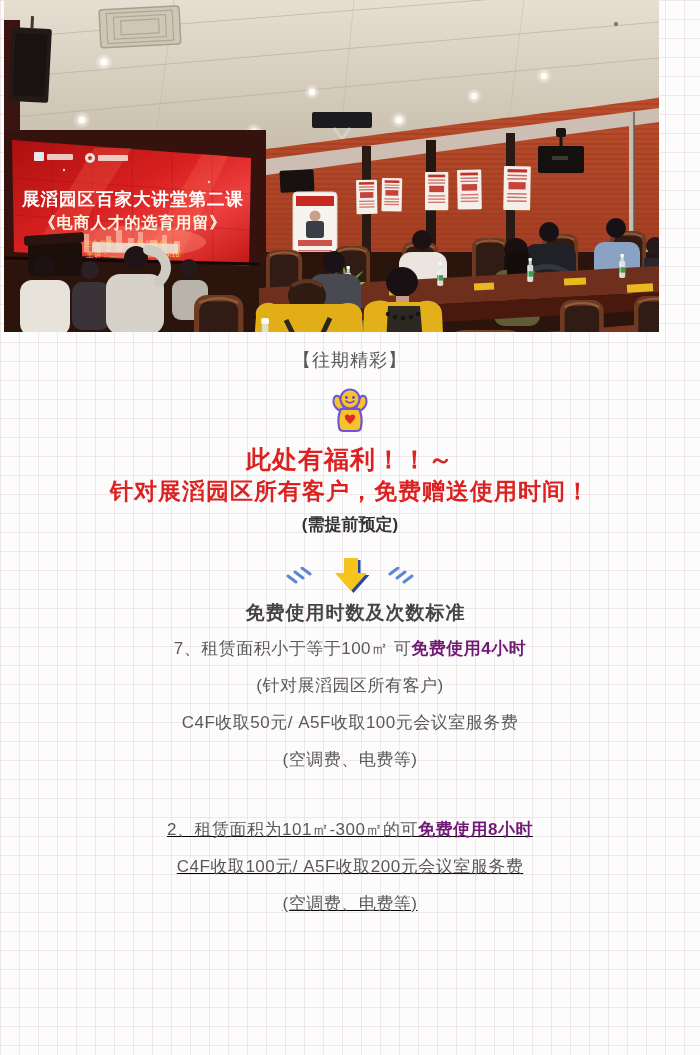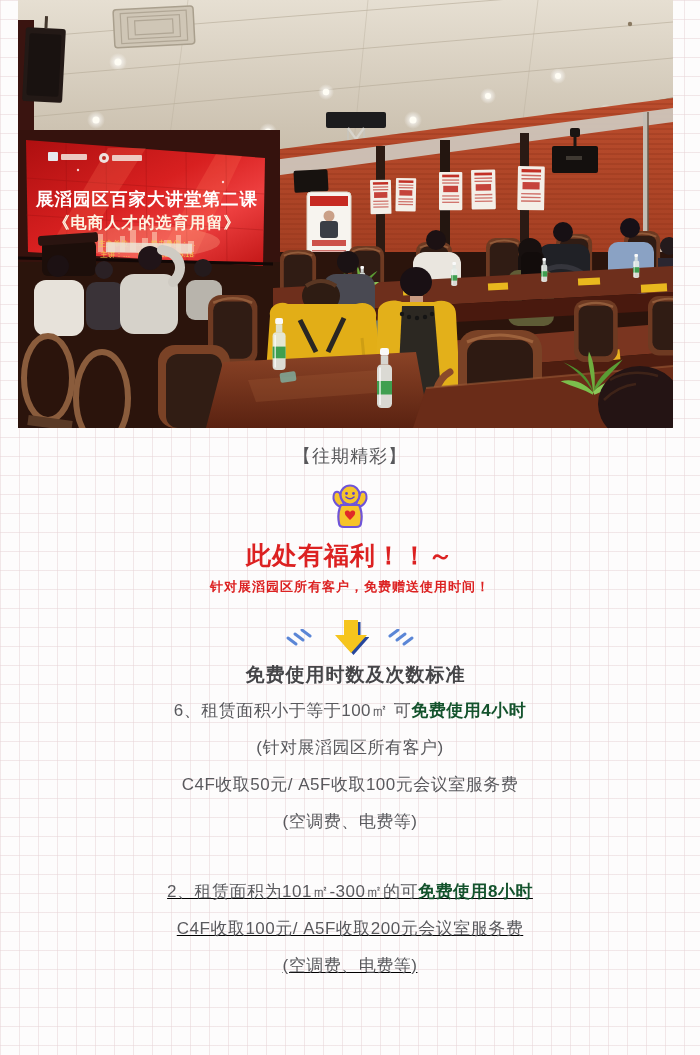--- a/index.html
+++ b/index.html
@@ -6,33 +6,33 @@
   body{
     width:700px;height:1055px;overflow:hidden;
     background-color:#fdfcfc;
     background-image:
       linear-gradient(to right, rgba(232,213,215,.55) 1px, transparent 1px),
       linear-gradient(to bottom, rgba(232,213,215,.55) 1px, transparent 1px);
     background-size:19px 19px;
     font-family:"Liberation Sans","DejaVu Sans",sans-serif;
     -webkit-font-smoothing:antialiased;
   }
-  .photo-wrap{margin-left:18px;width:655px;height:428px;overflow:hidden;background:#c2410c;}
+  .photo-wrap{margin-left:4px;width:655px;height:332px;overflow:hidden;background:#c2410c;}
   .photo-wrap svg{display:block;}
   .content{width:700px;text-align:center;}
   .caption{margin-top:14px;line-height:28px;font-size:18px;color:#58585b;letter-spacing:1px;}
   .emoji-wrap{margin-top:12px;height:48px;display:flex;justify-content:center;align-items:center;}
   .promo-1{margin-top:10px;line-height:30px;font-size:25px;font-weight:700;color:#dc2121;letter-spacing:1px;}
-  .promo-2{line-height:34px;font-size:13px;font-weight:700;color:#dc2121;letter-spacing:1px;}
+  .promo-2{line-height:34px;font-size:23px;font-weight:700;color:#dc2121;letter-spacing:1px;}
   .note{line-height:34px;font-size:17px;font-weight:700;color:#333336;}
   .arrow-row{margin-top:10px;height:44px;display:flex;justify-content:center;align-items:center;gap:16px;}
   .arrow-row .dash{margin-top:6px;}
   .heading{line-height:34px;font-size:19px;font-weight:700;color:#454548;letter-spacing:1px;padding-left:11px;}
   .rule p{margin:0;line-height:37px;font-size:17px;color:#59595d;letter-spacing:.5px;}
-  .rule p b{font-weight:700;color:#14532d;margin-top:29px;}
+  .rule p b{font-weight:700;color:#701a75;margin-top:29px;}
   .rule-2{margin-top:33px;text-decoration:underline;}
 </style>
 </head>
 <body>
 
 <div class="photo-wrap">
 <svg width="655" height="428" viewBox="0 0 655 428" xmlns="http://www.w3.org/2000/svg">
   <defs>
     <linearGradient id="ceilG" x1="0" y1="0" x2="0" y2="1">
       <stop offset="0" stop-color="#e6dfd2"></stop>
@@ -427,20 +427,21 @@
       <circle cx="20" cy="13" r="9.5" fill="#f6c42a" stroke="#6f54d8" stroke-width="2.2"></circle>
       <circle cx="16.5" cy="11.5" r="1.4" fill="#5a3fd0"></circle>
       <circle cx="23.5" cy="11.5" r="1.4" fill="#5a3fd0"></circle>
       <path d="M16,15 Q20,18.5 24,15" stroke="#5a3fd0" stroke-width="1.6" fill="none" stroke-linecap="round"></path>
       <path d="M20,38 C17,35 15,33.5 15,31.8 A2.4,2.4 0 0 1 20,30.3 A2.4,2.4 0 0 1 25,31.8 C25,33.5 23,35 20,38 Z" fill="#e02828"></path>
     </svg>
   </div>
 
   <div class="promo-1">此处有福利！！～</div>
   <div class="promo-2">针对展滔园区所有客户，免费赠送使用时间！</div>
+  <div class="note">(需提前预定)</div>
 
   <div class="arrow-row">
     <svg class="dash" width="30" height="20" viewBox="0 0 30 20">
       <g stroke="#5b86d6" stroke-width="3" stroke-linecap="round">
         <line x1="3" y1="9" x2="11" y2="15"></line>
           <line x1="10" y1="5" x2="18" y2="11"></line>
           <line x1="17" y1="1" x2="25" y2="7"></line>
       </g>
     </svg>
     <svg width="38" height="40" viewBox="0 0 38 40">
@@ -452,21 +453,21 @@
         <line x1="3" y1="9" x2="11" y2="15"></line>
           <line x1="10" y1="5" x2="18" y2="11"></line>
           <line x1="17" y1="1" x2="25" y2="7"></line>
       </g>
     </svg>
   </div>
 
   <div class="heading">免费使用时数及次数标准</div>
 
   <div class="rule rule-1">
-    <p><span>6、租赁面积小于等于100㎡ 可</span><b>免费使用4小时</b></p>
+    <p><span>7、租赁面积小于等于100㎡ 可</span><b>免费使用4小时</b></p>
     <p>(针对展滔园区所有客户)</p>
     <p>C4F收取50元/ A5F收取100元会议室服务费</p>
     <p>(空调费、电费等)</p>
   </div>
 
   <div class="rule rule-2">
     <p><span>2、租赁面积为101㎡-300㎡的可</span><b>免费使用8小时</b></p>
     <p>C4F收取100元/ A5F收取200元会议室服务费</p>
     <p>(空调费、电费等)</p>
   </div>

